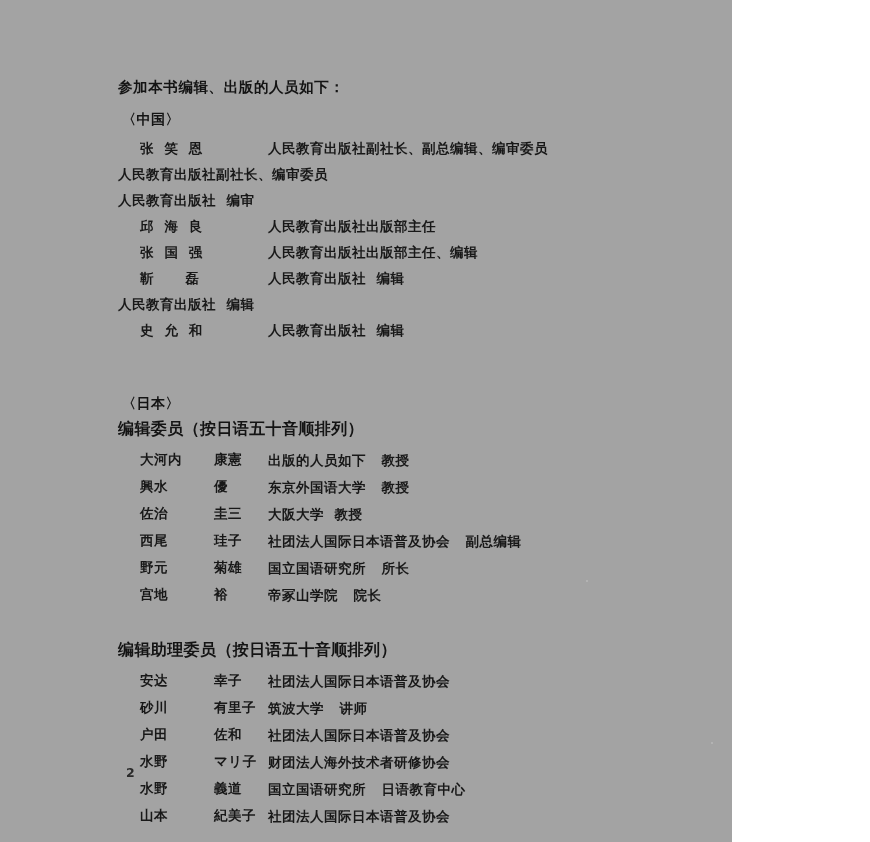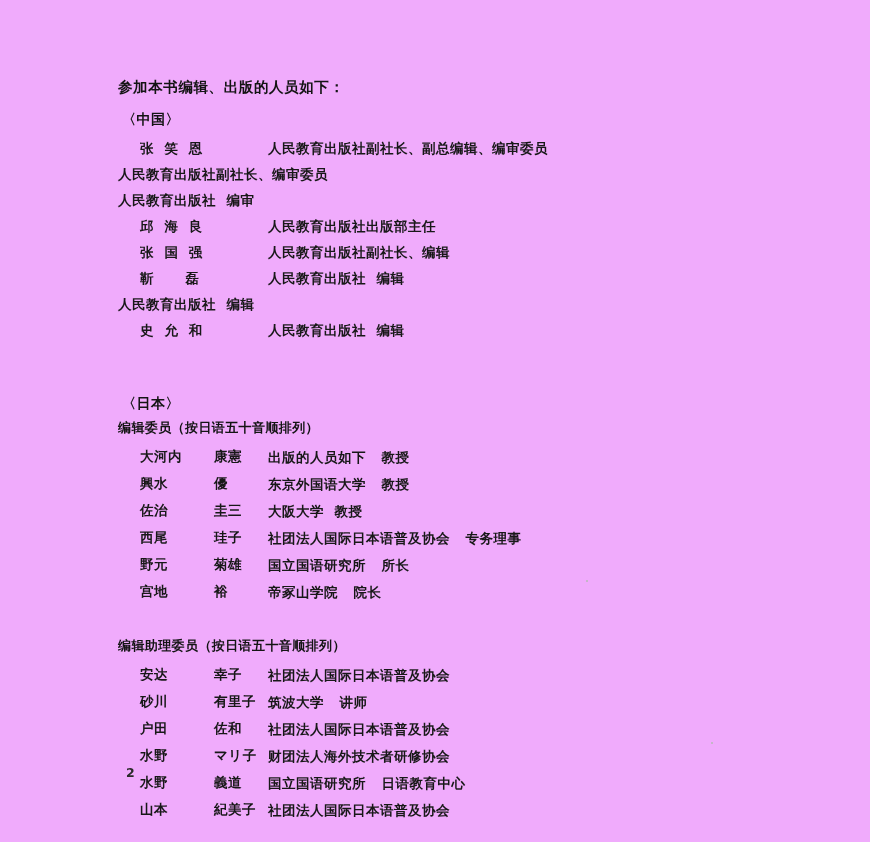--- a/index.html
+++ b/index.html
@@ -10,23 +10,23 @@
   body {
     width: 870px;
     height: 842px;
     font-family: "DejaVu Sans", sans-serif;
     color: #1a1a1a;
     position: relative;
     overflow: hidden;
   }
   .page {
     position: relative;
-    width: 870px;
+    width: 732px;
     height: 842px;
-    background: #f0abfc;
+    background: #a3a3a3;
   }
   .content {
     position: absolute;
     left: 118px;
     top: 78px;
     width: 660px;
   }
   .heading {
     font-size: 14.5px;
     letter-spacing: 0.6px;
@@ -35,21 +35,21 @@
     color: #141414;
   }
   .section-label {
     font-size: 14px;
     letter-spacing: 0.5px;
     margin: 4px 0 6px 4px;
     font-weight: 600;
     color: #141414;
   }
   .sub-label {
-    font-size: 13px;
+    font-size: 16px;
     letter-spacing: 0.4px;
     margin: 4px 0 6px 0px;
     font-weight: 600;
     color: #141414;
   }
   .entry-list {
     margin: 0 0 6px 0;
     padding: 0;
     list-style: none;
   }
@@ -125,21 +125,21 @@
         </li>
         <li class="entry">
           <span class="affil">人民教育出版社  编审</span>
         </li>
         <li class="entry">
           <span class="name">邱  海  良</span>
           <span class="affil">人民教育出版社出版部主任</span>
         </li>
         <li class="entry">
           <span class="name">张  国  强</span>
-          <span class="affil">人民教育出版社副社长、编辑</span>
+          <span class="affil">人民教育出版社出版部主任、编辑</span>
         </li>
         <li class="entry">
           <span class="name">靳      磊</span>
           <span class="affil">人民教育出版社  编辑</span>
         </li>
         <li class="entry">
           <span class="affil">人民教育出版社  编辑</span>
         </li>
         <li class="entry">
           <span class="name">史  允  和</span>
@@ -161,21 +161,21 @@
         <li class="entry">
           <span class="name two-col"><span class="surname">興水</span><span class="given">優</span></span>
           <span class="affil">东京外国语大学   教授</span>
         </li>
         <li class="entry">
           <span class="name two-col"><span class="surname">佐治</span><span class="given">圭三</span></span>
           <span class="affil">大阪大学  教授</span>
         </li>
         <li class="entry">
           <span class="name two-col"><span class="surname">西尾</span><span class="given">珪子</span></span>
-          <span class="affil">社团法人国际日本语普及协会   专务理事</span>
+          <span class="affil">社团法人国际日本语普及协会   副总编辑</span>
         </li>
         <li class="entry">
           <span class="name two-col"><span class="surname">野元</span><span class="given">菊雄</span></span>
           <span class="affil">国立国语研究所   所长</span>
         </li>
         <li class="entry">
           <span class="name two-col"><span class="surname">宫地</span><span class="given">裕</span></span>
           <span class="affil">帝冢山学院   院长</span>
         </li>
       </ul>

